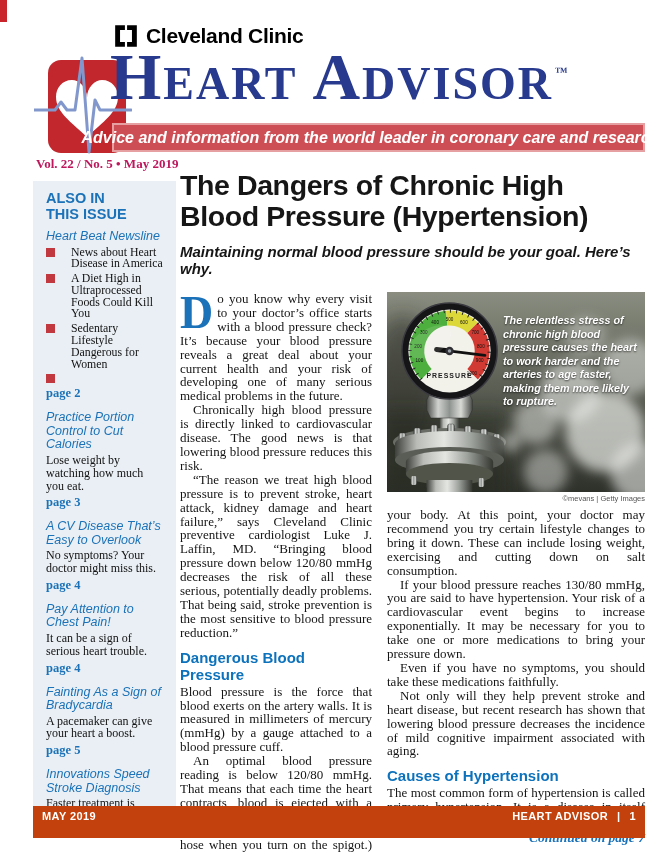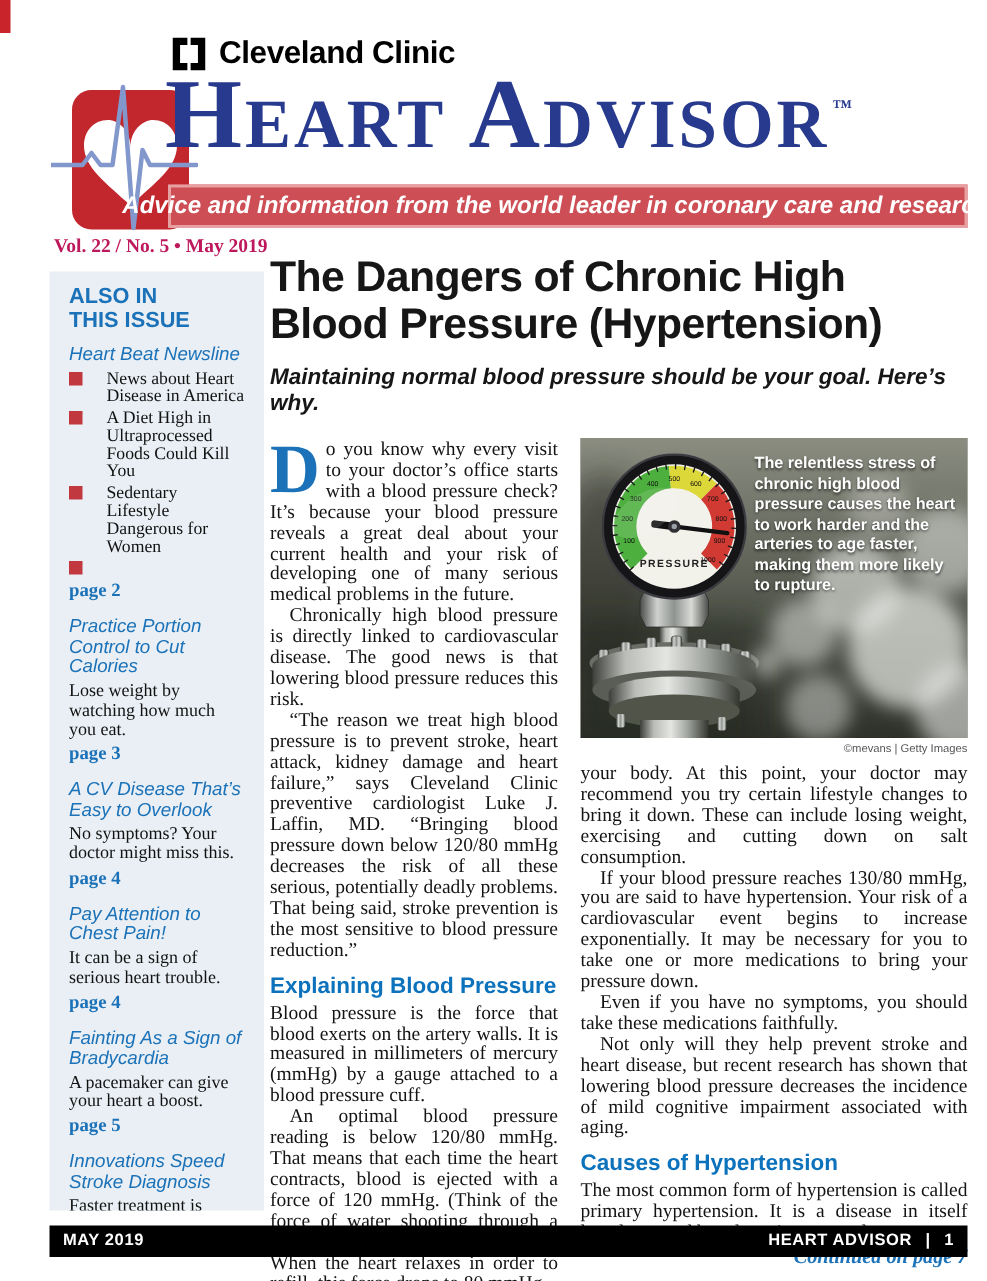--- a/index.html
+++ b/index.html
@@ -41,30 +41,30 @@
         font-size:15px;color:#161616;}
   .cols{display:flex;gap:15px;margin-top:15px;}
   .col-left{width:192px;flex:0 0 auto;}
   .col-right{flex:1;min-width:0;}
   .col p{margin:0;font-size:13px;line-height:13.9px;text-align:justify;text-indent:13px;color:#141414;}
   .col p.noind,.col p.lead{text-indent:0;}
   .dropcap{float:left;font-size:46px;line-height:35px;font-weight:bold;color:#1b72b8;padding:3px 4px 0 0;}
   h2{margin:9px 0 2px;font-family:"Liberation Sans",sans-serif;font-weight:bold;font-size:15px;color:#0d72bc;}
   figure{margin:0;position:relative;height:200px;overflow:hidden;background:#5a5d52;}
   figure svg{width:100%;height:200px;display:block;}
-  .photo-cap{position:absolute;top:11px;left:116px;right:7px;font-family:"Liberation Sans",sans-serif;
-             font-weight:bold;font-size:10.8px;line-height:13.5px;color:#fff;
+  .photo-cap{position:absolute;top:22px;left:116px;right:7px;font-family:"Liberation Sans",sans-serif;
+             font-weight:bold;font-style:italic;font-size:10.8px;line-height:13.5px;color:#fff;
              text-shadow:0 1px 2px rgba(0,0,0,.65);}
   .credit{text-align:right;font-family:"Liberation Sans",sans-serif;font-size:7.5px;color:#555;margin:2px 0 5px;}
   .continued{text-align:right;font-weight:bold;font-style:italic;font-size:13.5px;color:#1b72b8;margin-top:2px;}
 
   
-  .footer{position:absolute;left:33px;right:13px;bottom:16px;height:21px;background:#000000;color:#fff;
+  .footer{position:absolute;left:33px;right:13px;bottom:16px;height:21px;background:#c2410c;color:#fff;
           font-family:"Liberation Sans",sans-serif;font-weight:bold;font-size:11px;letter-spacing:.4px;
-          display:flex;align-items:flex-start;justify-content:space-between;padding:4px 9px;box-sizing:border-box;}
+          display:flex;align-items:flex-end;justify-content:space-between;padding:16px 9px;box-sizing:border-box;}
   .f-div{margin:0 9px;}
 </style>
 </head>
 <body>
 
 <div class="page">
 
   <div class="corner-mark"></div>
 
   <header>
@@ -147,21 +147,21 @@
 
   <main class="article">
     <h1>The Dangers of Chronic High Blood Pressure (Hypertension)</h1>
     <p class="deck">Maintaining normal blood pressure should be your goal. Here’s why.</p>
 
     <div class="cols">
       <div class="col col-left">
         <p class="lead"><span class="dropcap">D</span><span>o you know why every visit to your doctor’s office starts with a blood pressure check? It’s because your blood pressure reveals a great deal about your current health and your risk of developing one of many serious medical problems in the future.</span></p>
         <p>Chronically high blood pressure is directly linked to cardiovascular disease. The good news is that lowering blood pressure reduces this risk.</p>
         <p>“The reason we treat high blood pressure is to prevent stroke, heart attack, kidney damage and heart failure,” says Cleveland Clinic preventive cardiologist Luke J. Laffin, MD. “Bringing blood pressure down below 120/80 mmHg decreases the risk of all these serious, potentially deadly problems. That being said, stroke prevention is the most sensitive to blood pressure reduction.”</p>
-        <h2>Explaining Blood Pressure</h2>
+        <h2>Dangerous Blood Pressure</h2>
         <p class="noind">Blood pressure is the force that blood exerts on the artery walls. It is measured in millimeters of mercury (mmHg) by a gauge attached to a blood pressure cuff.</p>
         <p>An optimal blood pressure reading is below 120/80 mmHg. That means that each time the heart contracts, blood is ejected with a force of 120 mmHg. (Think of the force of water shooting through a hose when you turn on the spigot.) When the heart relaxes in order to refill, this force drops to 80 mmHg.</p>
 
       </div>
 
       <div class="col col-right">
         <figure>
           <svg viewBox="0 0 260 200" preserveAspectRatio="none">
             <defs>
               <linearGradient id="bgG" x1="0" y1="0" x2="0" y2="1">

